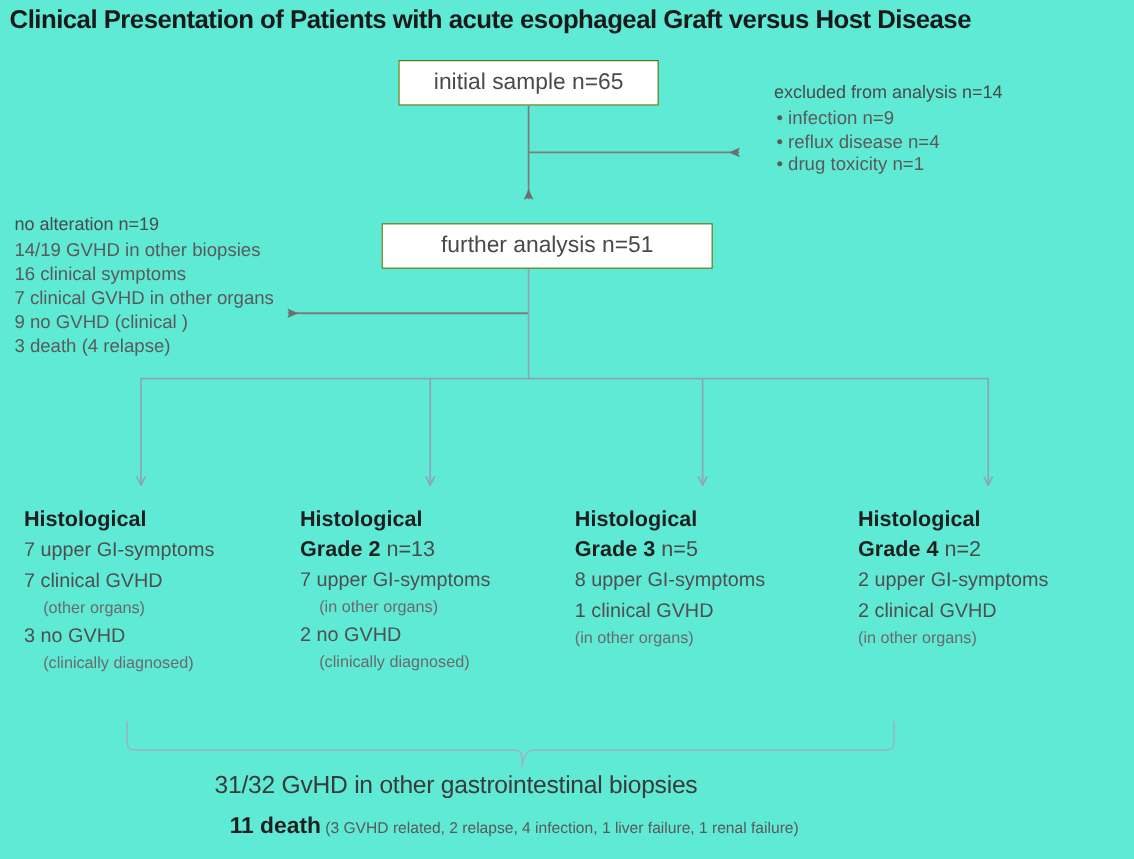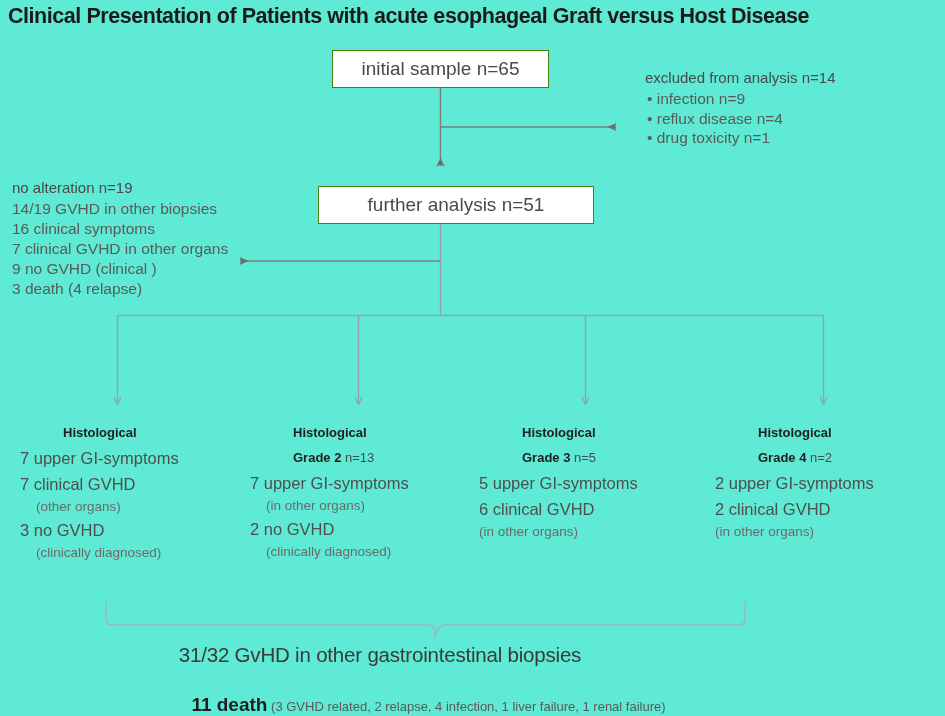--- a/index.html
+++ b/index.html
@@ -67,26 +67,25 @@
 
   #blk-noalt { left: 12px; top: 176px; }
   #blk-noalt .li { line-height: 20px; }
 
   
   .grade {
     position: absolute;
     top: 420px;
   }
   .grade .gtitle {
-    font-size: 13px;
+    font-size: 18px;
     font-weight: bold;
     color: #1f1f1f;
     line-height: 25px;
     white-space: nowrap;
-    margin-left: 43px;
   }
   .grade .gtitle .n {
     font-weight: normal;
     color: #4a4a4a;
   }
   .grade .gl {
     font-size: 16.5px;
     color: #4f4f4f;
     line-height: 26px;
     white-space: nowrap;
@@ -112,21 +111,20 @@
     font-size: 20.5px;
     color: #3a3a3a;
     letter-spacing: -0.2px;
   }
   #summary-2 {
     position: absolute;
     left: 0; top: 678px; width: 857px;
     text-align: center;
     font-size: 13px;
     color: #5a5a5a;
-    margin-top: 16px;
   }
   #summary-2 .lead {
     font-size: 19px;
     font-weight: bold;
     color: #1f1f1f;
   }
 
   svg.ov {
     position: absolute;
     left: 0; top: 0;
@@ -218,22 +216,22 @@
     <div class="gsub indent">(in other organs)</div>
     <div class="gl">2 no GVHD</div>
     <div class="gsub indent">(clinically diagnosed)</div>
   </div>
 
   <div class="grade" id="grade-3">
     <div class="gtitle">Histological</div>
     <div class="gtitle">
       <span>Grade 3</span><span class="n">&nbsp;</span><span class="n">n=5</span>
     </div>
-    <div class="gl">5 upper GI-symptoms</div>
-    <div class="gl">6 clinical GVHD</div>
+    <div class="gl">8 upper GI-symptoms</div>
+    <div class="gl">1 clinical GVHD</div>
     <div class="gsub">(in other organs)</div>
   </div>
 
   <div class="grade" id="grade-4">
     <div class="gtitle">Histological</div>
     <div class="gtitle">
       <span>Grade 4</span><span class="n">&nbsp;</span><span class="n">n=2</span>
     </div>
     <div class="gl">2 upper GI-symptoms</div>
     <div class="gl">2 clinical GVHD</div>

